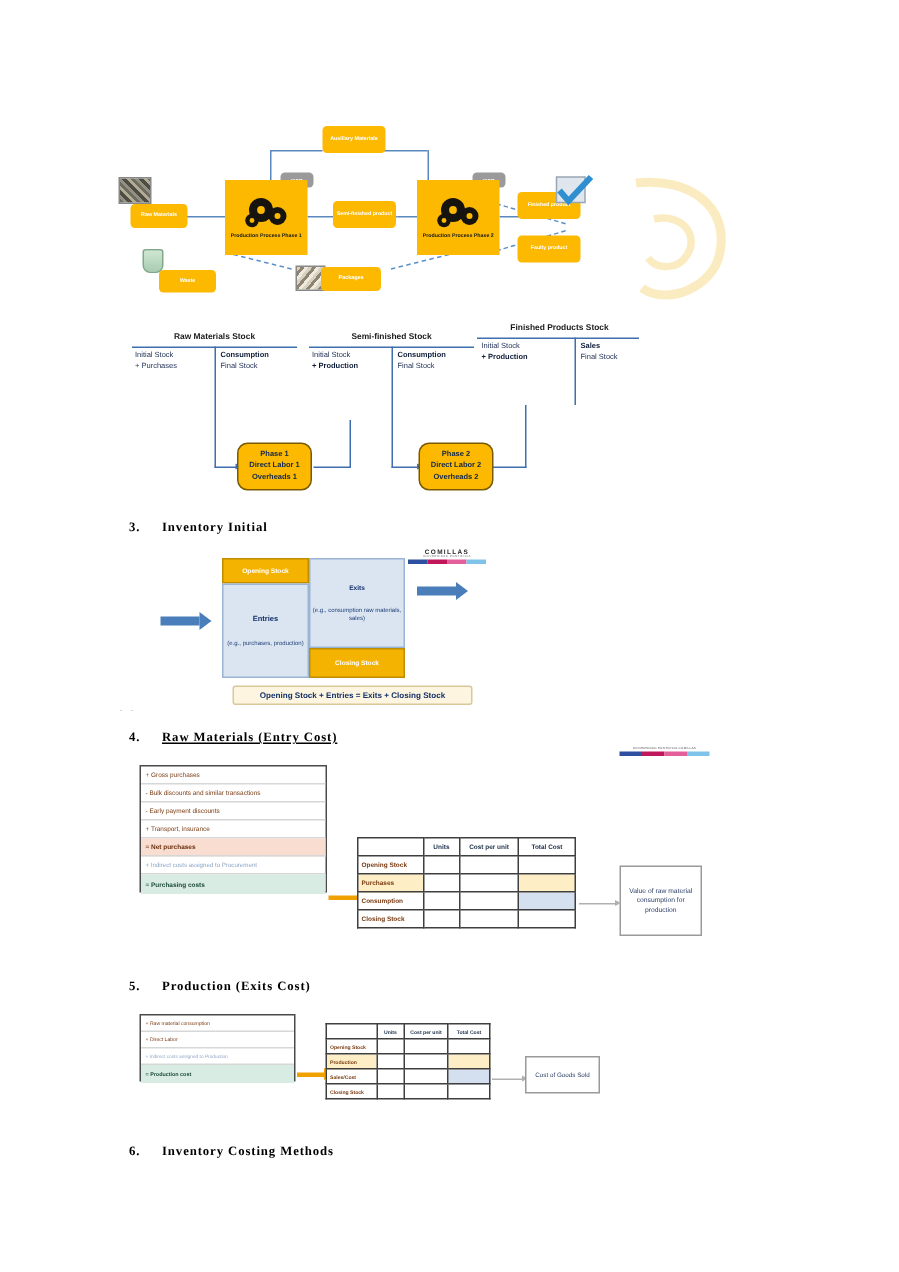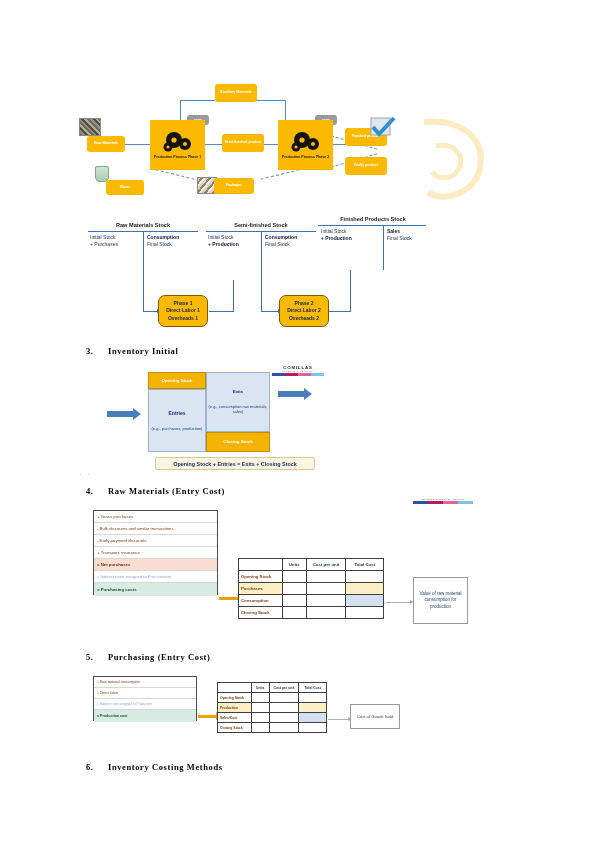--- a/index.html
+++ b/index.html
@@ -381,21 +381,21 @@
       <i style="background:#2f4fa0"></i>
         <i style="background:#c0175a"></i>
         <i style="background:#e4609a"></i>
         <i style="background:#7fc3e8"></i>
     </div>
   </div>
 
   <div class="eqbar">Opening Stock + Entries = Exits + Closing Stock</div>
   <div class="dots">..</div>
 
-  <div class="heading" style="left:86px; top:486px;">
+  <div class="heading" style="left:86px; top:486px;text-decoration:underline;">
     <span class="num">4.</span><span>Raw Materials (Entry Cost)</span>
   </div>
 
   <div class="logo2">
     <div class="l-title">UNIVERSIDAD PONTIFICIA COMILLAS</div>
     <div class="l-bars">
       <i style="background:#2f4fa0"></i>
         <i style="background:#c0175a"></i>
         <i style="background:#e4609a"></i>
         <i style="background:#7fc3e8"></i>
@@ -453,21 +453,21 @@
     </table>
 
   <div class="thinarrow" style="left:386px; top:600px;">
     <div class="shaft" style="width:24px;"></div>
       <div class="head"></div>
   </div>
 
   <div class="resultbox" style="left:413px; top:577px; width:55px; height:47px; font-size:4.5px;">Value of raw material consumption for production</div>
 
   <div class="heading" style="left:86px; top:652px;">
-    <span class="num">5.</span><span>Purchasing (Entry Cost)</span>
+    <span class="num">5.</span><span>Production (Exits Cost)</span>
   </div>
 
   <div class="stack" style="left:93px; top:676px; width:104px; height:45px;">
     <div class="row" style="height:11px; font-size:3.4px;">+ Raw material consumption</div>
     <div class="row" style="height:11px; font-size:3.4px;">+ Direct Labor</div>
     <div class="row light" style="height:11px; font-size:3.2px;">+ Indirect costs assigned to Production</div>
     <div class="row total" style="height:12px; font-size:3.6px;">= Production cost</div>
   </div>
 
   <div class="orangearrow" style="left:198px; top:712px;">

